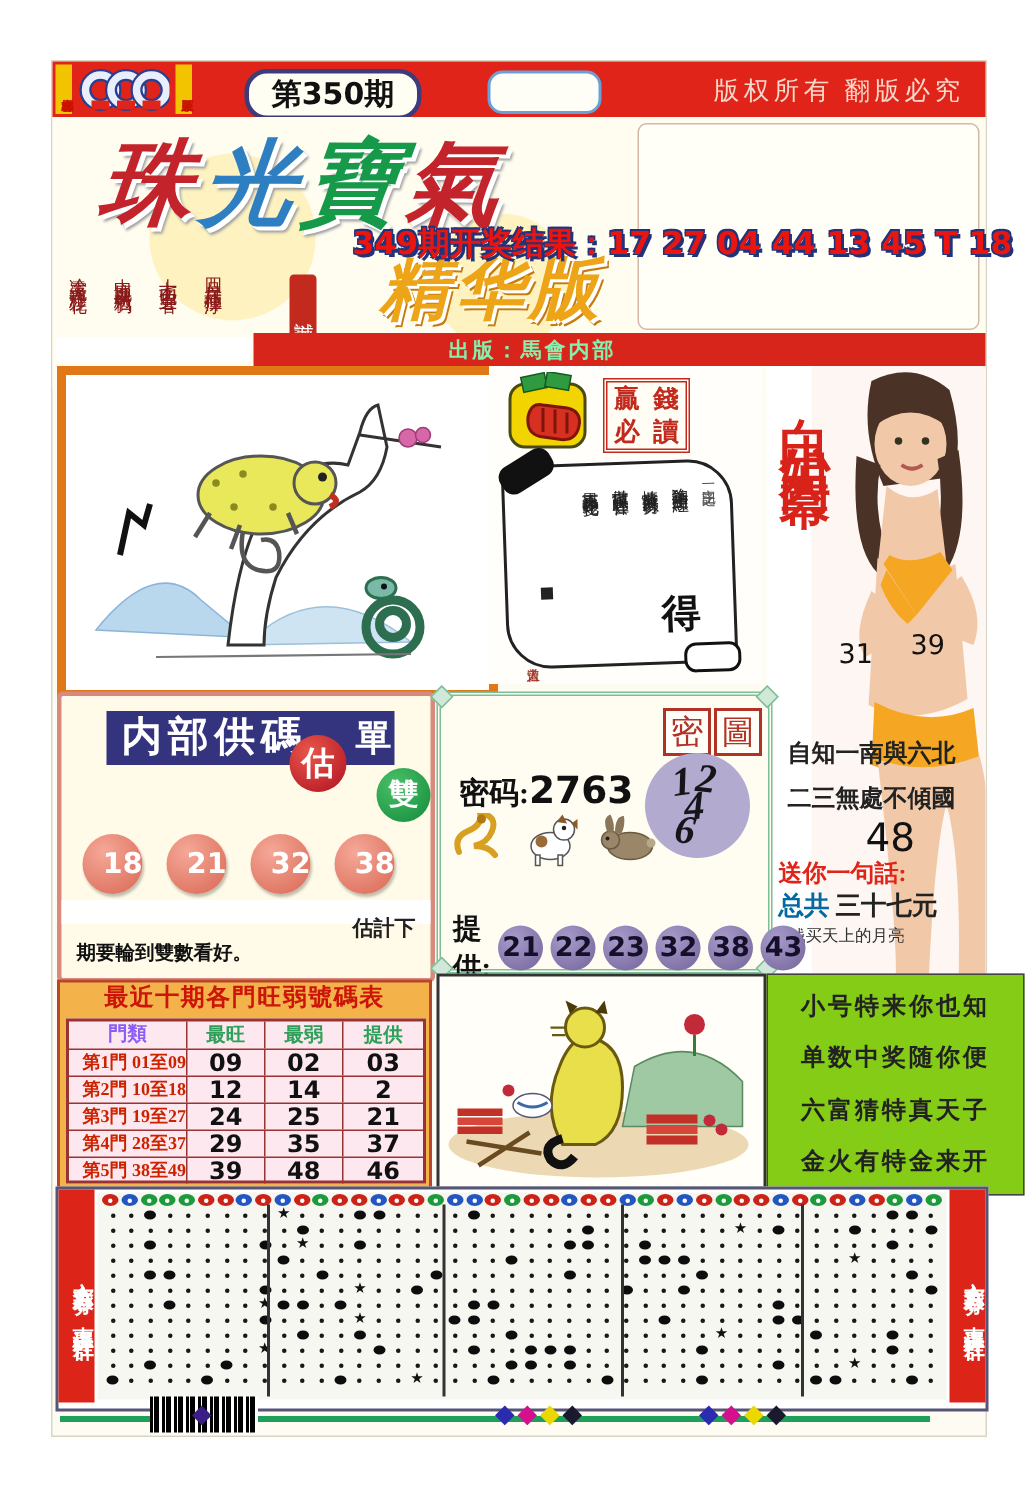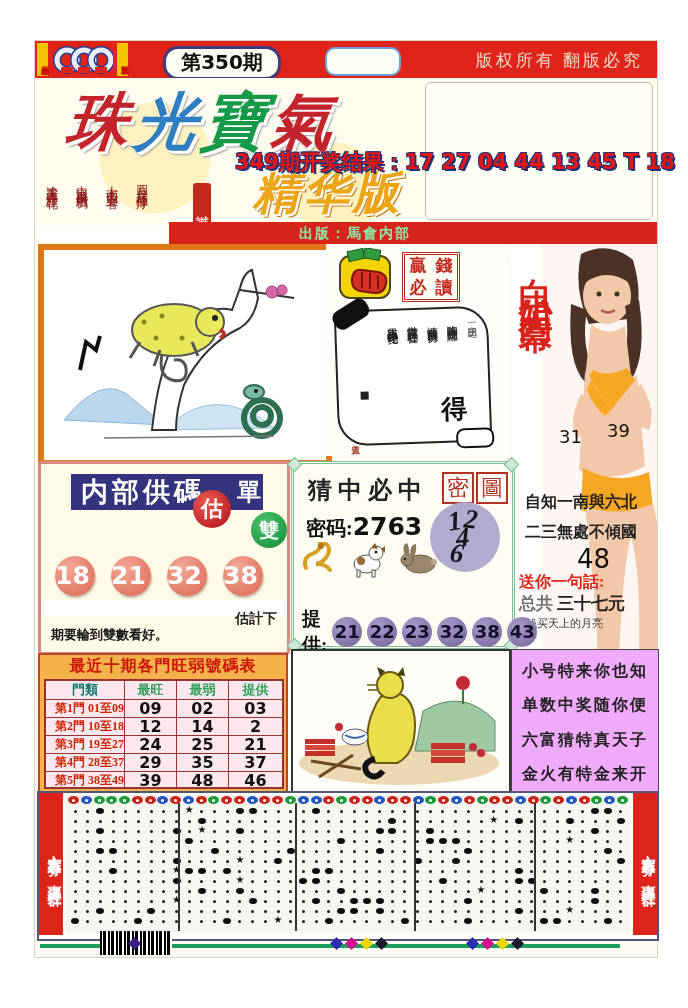--- a/index.html
+++ b/index.html
@@ -63,38 +63,38 @@
       font-size:9px;color:#a03324;}
   .scroll-sq{position:absolute;left:22px;bottom:44px;width:8px;height:8px;background:#222;}
   
   .rightcol{position:absolute;left:476px;top:203px;width:146px;height:420px;background:#fff;overflow:hidden;}
   .bxj{position:absolute;left:2px;top:8px;writing-mode:vertical-rl;text-orientation:upright;
       font-size:34px;font-weight:900;color:#d8231a;letter-spacing:10px;font-family:"DejaVu Sans",sans-serif;}
   .num-overlay{position:absolute;font-size:18px;color:#111;font-family:"DejaVu Sans",sans-serif;}
   .hintline{position:absolute;font-size:16px;font-weight:bold;color:#222;white-space:nowrap;}
   .gift1{position:absolute;left:8px;top:328px;color:#e02419;font-size:16px;font-weight:bold;}
   .gift2{position:absolute;left:8px;top:348px;font-size:17px;font-weight:bold;color:#222;}
-  .gift2 b{color:#737373;margin-right:4px;}
+  .gift2 b{color:#0369a1;margin-right:4px;}
   .smallhint{position:absolute;left:4px;top:372px;font-size:11px;color:#333;}
   
   .supply{position:absolute;left:3px;top:420px;width:246px;height:188px;background:#fffbe8;
       border:3px solid #d98a7e;border-radius:4px;}
   .sup-banner{position:absolute;left:30px;top:10px;width:182px;height:36px;background:#34347e;
       color:#fff;font-size:27px;font-weight:bold;letter-spacing:4px;line-height:36px;padding-left:10px;
       font-family:"DejaVu Sans",sans-serif;}
   .c-est{position:absolute;left:152px;top:26px;width:38px;height:38px;border-radius:50%;
       background:radial-gradient(circle at 35% 30%,#e8574a,#b01020);color:#fff;font-size:22px;
       text-align:center;line-height:38px;font-weight:bold;}
   .c-odd{position:absolute;left:196px;top:12px;color:#fff;font-size:24px;font-weight:bold;}
   .c-even{position:absolute;left:210px;top:48px;width:36px;height:36px;border-radius:50%;
       background:radial-gradient(circle at 35% 30%,#4cc06a,#108a38);color:#fff;font-size:20px;
       text-align:center;line-height:36px;font-weight:bold;}
   .sup-balls{position:absolute;left:14px;top:92px;display:flex;gap:16px;}
   .ball{width:40px;height:40px;border-radius:50%;background:radial-gradient(circle at 35% 30%,#f5a898,#d96753);
-      color:#fff;font-size:25px;font-weight:bold;text-align:left;line-height:40px;
+      color:#fff;font-size:19px;font-weight:bold;text-align:right;line-height:40px;
       font-family:"DejaVu Sans",sans-serif;box-shadow:1px 2px 2px rgba(0,0,0,.25);}
   .sup-strip{position:absolute;left:0px;top:136px;width:246px;height:16px;background:#fff;}
   .sup-note-top{position:absolute;right:10px;top:146px;font-size:14px;font-weight:bold;color:#222;}
   .sup-note{position:absolute;left:10px;top:162px;font-size:13px;font-weight:bold;color:#111;}
   
   .guess{position:absolute;left:256px;top:420px;width:218px;height:182px;background:#fffdf2;
       border:3px double #7cbf96;border-radius:3px;}
   .guess .corner{position:absolute;width:9px;height:9px;background:#cfe8d8;border:1px solid #7cbf96;transform:rotate(45deg);}
   .guess-title{position:absolute;left:14px;top:10px;font-size:24px;font-weight:bold;color:#222;letter-spacing:6px;}
   .seal-mini{position:absolute;top:8px;width:28px;height:28px;border:2px solid #b03326;color:#b03326;
@@ -115,27 +115,27 @@
   .tblbox{position:absolute;left:3px;top:612px;width:246px;height:136px;background:#f3b24a;
       border:2px solid #b8452e;padding:0;}
   .tbl-title{height:22px;text-align:center;color:#cc1408;font-weight:bold;font-size:16px;line-height:22px;letter-spacing:1px;}
   .tbl{position:absolute;left:4px;top:24px;width:236px;height:106px;background:#fce8ee;
       border:2px solid #993333;display:grid;grid-template-rows:18px repeat(5,1fr);}
   .trow{display:grid;grid-template-columns:78px 52px 52px 1fr;border-top:1px solid #993333;}
   .trow:first-child{border-top:none;}
   .tcell{border-left:1px solid #993333;text-align:center;overflow:hidden;white-space:nowrap;}
   .tcell:first-child{border-left:none;}
   .th{color:#2fa05a;font-size:13px;font-weight:bold;line-height:17px;}
-  .th.red{color:#0f766e;}
+  .th.red{color:#8b5cf6;font-family:Liberation Mono, monospace;}
   .gate{color:#cc2200;font-size:12px;font-weight:bold;line-height:17px;text-align:right;}
   .val{color:#111;font-size:16px;font-weight:bold;font-family:"DejaVu Sans",sans-serif;line-height:17px;}
   
   .catbox{position:absolute;left:256px;top:608px;width:216px;height:140px;background:#fffef8;border:2px solid #333;}
-  .btexts{position:absolute;left:476px;top:608px;width:146px;height:138px;background:#f0abfc;border:1px solid #444;
-      display:flex;flex-direction:column;justify-content:space-around;padding:4px 0;}
+  .btexts{position:absolute;left:476px;top:608px;width:146px;height:138px;background:#84cc16;border:1px solid #444;
+      display:flex;flex-direction:column;justify-content:space-around;padding:4px 12px;}
   .btexts div{font-size:16px;color:#222;text-align:center;letter-spacing:2px;font-weight:bold;}
   
   .ticket{position:absolute;left:2px;top:750px;width:618px;height:146px;background:#fff;border:2px solid #555577;}
   .tbanner{position:absolute;top:0;width:24px;height:142px;background:#dd2419;color:#fff;
       writing-mode:vertical-rl;text-orientation:upright;font-size:14px;font-weight:bold;text-align:center;letter-spacing:3px;}
   .tbanner.l{left:0;} .tbanner.r{right:0;}
   .tinner{position:absolute;left:26px;top:2px;width:566px;height:138px;background:#f7f7f1;overflow:hidden;}
   .beadrow{display:flex;justify-content:space-between;padding:1px 3px;}
   .bead{width:11px;height:8px;border-radius:50%;position:relative;}
   .bead.r{background:#cc2318;} .bead.g{background:#1d9a3c;} .bead.b{background:#2356c0;}
@@ -303,21 +303,20 @@
     <div class="sup-strip"></div>
     <div class="sup-note-top">估計下</div>
     <div class="sup-note">期要輪到雙數看好。</div>
   </div>
 
   <div class="guess">
     <div class="corner" style="left:-5px;top:-5px;"></div>
     <div class="corner" style="right:-5px;top:-5px;"></div>
     <div class="corner" style="left:-5px;bottom:-5px;"></div>
     <div class="corner" style="right:-5px;bottom:-5px;"></div>
-    <div class="guess-title">猜中必中</div>
     <div class="seal-mini" style="left:148px;">密</div>
     <div class="seal-mini" style="left:182px;">圖</div>
     <div class="pw-line">
       <span>密码:</span><b>2763</b>
     </div>
     <div class="mi-circle">
       <div class="mi-d" style="left:18px;top:4px;transform:rotate(-8deg);">1</div>
       <div class="mi-d" style="left:34px;top:2px;transform:rotate(6deg);">2</div>
       <div class="mi-d" style="left:26px;top:20px;transform:rotate(-4deg);">4</div>
       <div class="mi-d" style="left:20px;top:36px;transform:rotate(8deg);">6</div>

